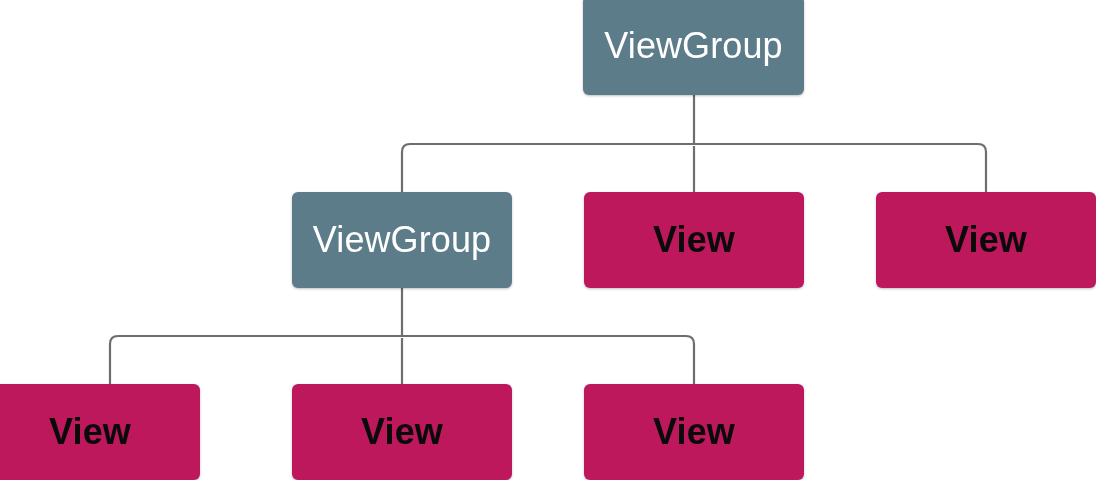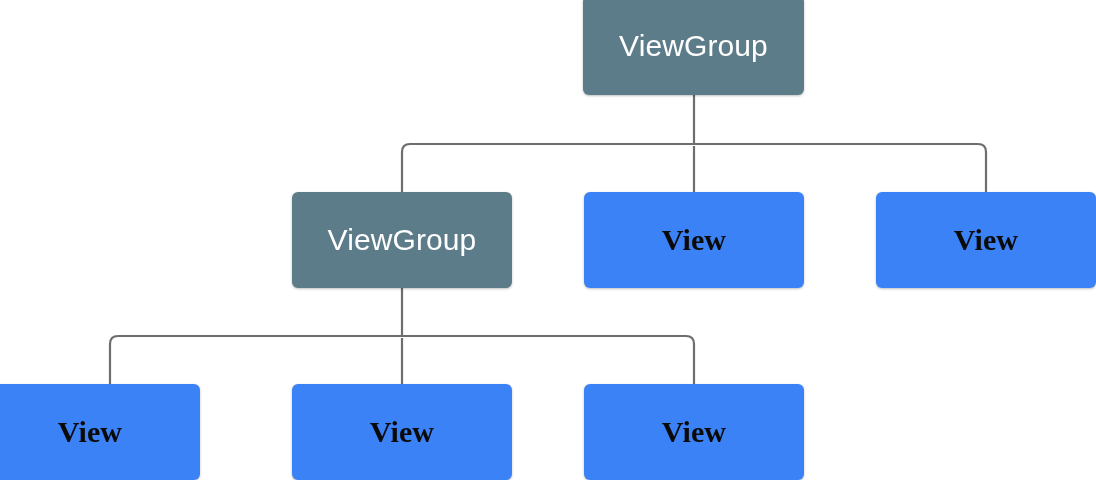--- a/index.html
+++ b/index.html
@@ -31,35 +31,34 @@
     position: absolute;
     box-sizing: border-box;
     display: flex;
     align-items: center;
     justify-content: center;
     border-radius: 6px;
     box-shadow: 0 1px 3px rgba(0, 0, 0, 0.16), 0 1px 2px rgba(0, 0, 0, 0.10);
     overflow: hidden;
   }
   .node-label {
-    font-size: 30px;
+    font-size: 36px;
     line-height: 1;
     letter-spacing: 0.1px;
     white-space: nowrap;
   }
   .node-viewgroup {
     background: #5d7c8a;
   }
   .node-viewgroup .node-label {
     color: #ffffff;
     font-weight: 400;
   }
   .node-view {
-    background: #3b82f6;
-    font-family: Liberation Serif, serif;
+    background: #be185d;
   }
   .node-view .node-label {
     color: #0a0a0a;
     font-weight: 700;
   }
 </style>
 </head>
 <body>
 
 <div id="diagram-root">

